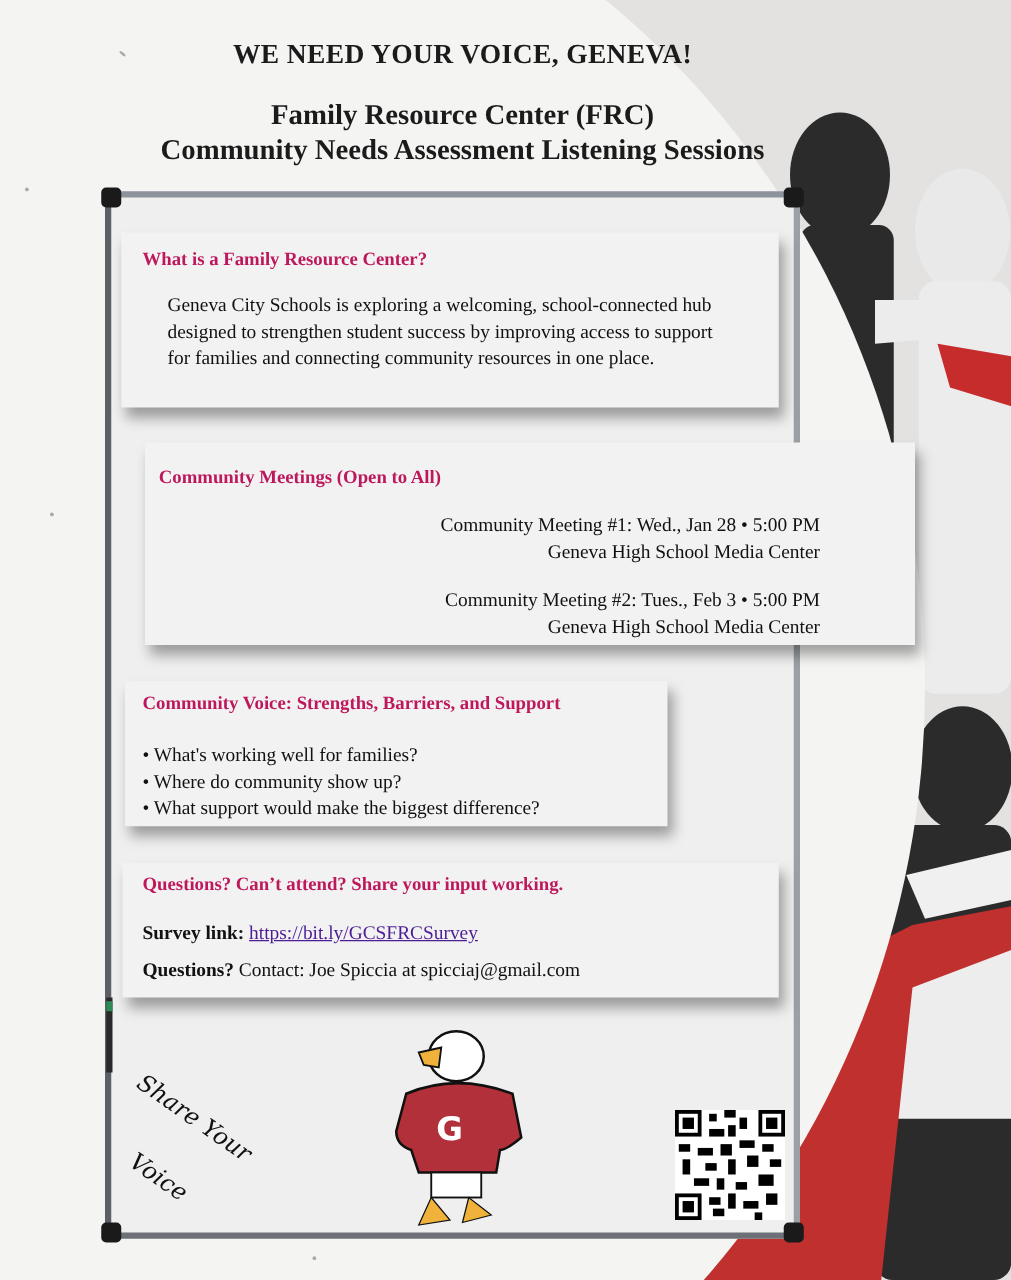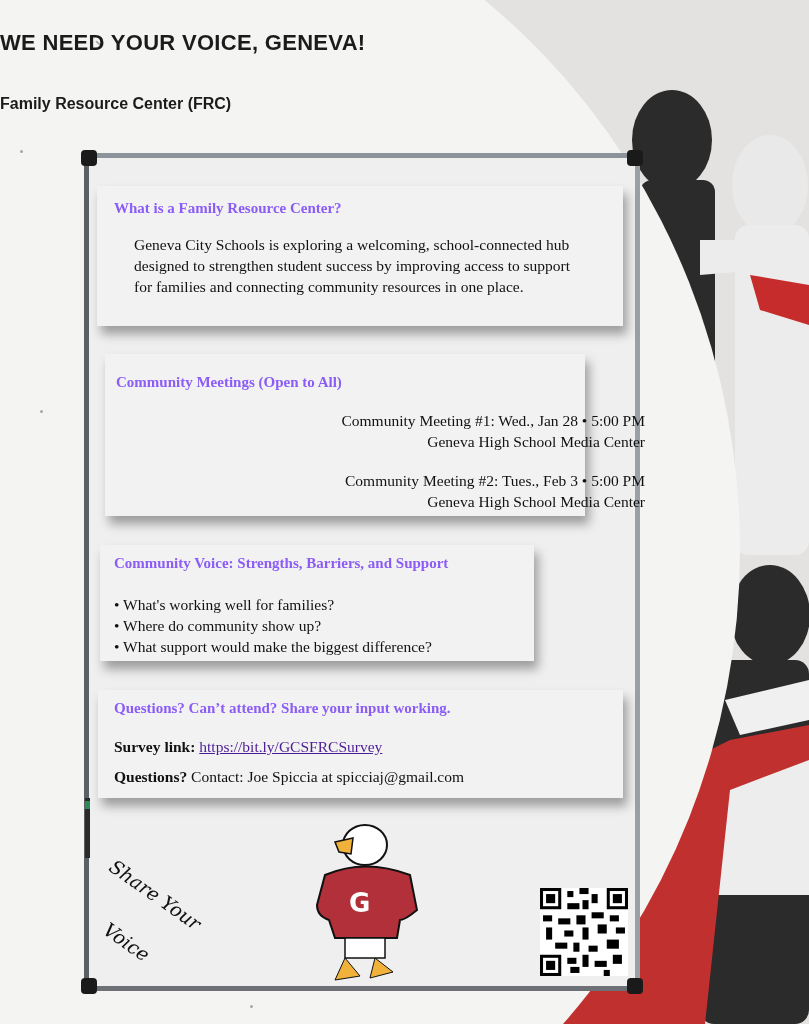--- a/index.html
+++ b/index.html
@@ -2,29 +2,29 @@
 <html><head>
 <meta charset="utf-8">
 <style>
   html, body { margin:0; padding:0; }
   body { width:809px; height:1024px; position:relative; overflow:hidden; background:#f3f3f3; font-family:"Liberation Serif", serif; }
   .bg-right { position:absolute; left:0; top:0; width:809px; height:1024px; background:#e4e2e0; }
   .bg-arc { position:absolute; left:-600px; top:-150px; width:1340px; height:1400px; border-radius:50%; background:#f4f4f3; }
   .speck { position:absolute; background:#a8a8a8; border-radius:50%; }
   
   .fig { position:absolute; }
-  .header { position:absolute; left:0; width:740px; text-align:left; font-family:Liberation Sans, sans-serif; font-weight:bold; color:#1b1b1b; }
+  .header { position:absolute; left:0; width:740px; text-align:center; font-family:Liberation Serif, serif; font-weight:bold; color:#1b1b1b; }
   .h1 { top:30px; font-size:22px; letter-spacing:0.3px; }
-  .h2 { top:90px; font-size:16px; line-height:28px; }
+  .h2 { top:78px; font-size:23px; line-height:28px; }
   .board { position:absolute; left:84px; top:153px; width:556px; height:838px; background:#efefef; border:5px solid #9aa0a6; border-top-color:#8d939a; border-bottom-color:#6d7177; border-left-color:#5c6066; box-sizing:border-box; }
   .corner { position:absolute; width:16px; height:16px; background:#1a1a1a; border-radius:4px; }
   .marker { position:absolute; left:-4px; top:640px; width:5px; height:60px; background:#2a2a2a; }
   .marker-cap { position:absolute; left:-4px; top:643px; width:5px; height:8px; background:#2e8b57; }
   .card { position:absolute; background:#f2f2f2; box-shadow:4px 8px 10px rgba(0,0,0,0.35); }
-  .card-title { position:absolute; color:#8b5cf6; font-weight:bold; font-size:15px; }
+  .card-title { position:absolute; color:#be185d; font-weight:bold; font-size:15px; }
   .body-text { position:absolute; color:#111; font-size:15.5px; line-height:21px; }
   .center { text-align:right; }
   .link { text-decoration:underline; color:#4c1d95; }
   .script { position:absolute; font-family:"DejaVu Serif", serif; font-style:italic; font-size:19px; color:#111; transform:rotate(35deg); transform-origin:left top; }
   .qr { position:absolute; left:540px; top:888px; width:88px; height:88px; background:#fff; }
 </style>
 </head>
 <body>
 
 <div class="bg-right">
@@ -49,37 +49,38 @@
 </div>
 <div class="bg-arc"></div>
 <span class="speck" style="left:95px;top:42px;width:6px;height:2px;transform:rotate(40deg);"></span>
 <span class="speck" style="left:20px;top:150px;width:3px;height:3px;"></span>
 <span class="speck" style="left:40px;top:410px;width:3px;height:3px;"></span>
 <span class="speck" style="left:250px;top:1005px;width:3px;height:3px;"></span>
 
 <div class="header h1">WE NEED YOUR VOICE, GENEVA!</div>
 <div class="header h2">
   <div>Family Resource Center (FRC)</div>
+  <div>Community Needs Assessment Listening Sessions</div>
 </div>
 
 <div class="board">
   <span class="corner" style="left:-8px;top:-8px;"></span>
   <span class="corner" style="right:-8px;top:-8px;"></span>
   <span class="corner" style="left:-8px;bottom:-8px;"></span>
   <span class="corner" style="right:-8px;bottom:-8px;"></span>
   <span class="marker"></span>
   <span class="marker-cap"></span>
 </div>
 
 <div class="card" style="left:97px;top:186px;width:526px;height:140px;">
   <div class="card-title" style="left:17px;top:14px;">What is a Family Resource Center?</div>
   <div class="body-text" style="left:17px;top:48px;width:450px;margin-left:20px;">Geneva City Schools is exploring a welcoming, school-connected hub designed to strengthen student success by improving access to support for families and connecting community resources in one place.</div>
 </div>
 
-<div class="card" style="left:105px;top:354px;width:480px;height:162px;">
+<div class="card" style="left:116px;top:354px;width:616px;height:162px;">
   <div class="card-title" style="left:11px;top:20px;">Community Meetings (Open to All)</div>
   <div class="body-text center" style="left:0;top:56px;width:540px;">
     <div>Community Meeting #1: Wed., Jan 28 • 5:00 PM</div>
     <div>Geneva High School Media Center</div>
   </div>
   <div class="body-text center" style="left:0;top:116px;width:540px;">
     <div>Community Meeting #2: Tues., Feb 3 • 5:00 PM</div>
     <div>Geneva High School Media Center</div>
   </div>
 </div>

